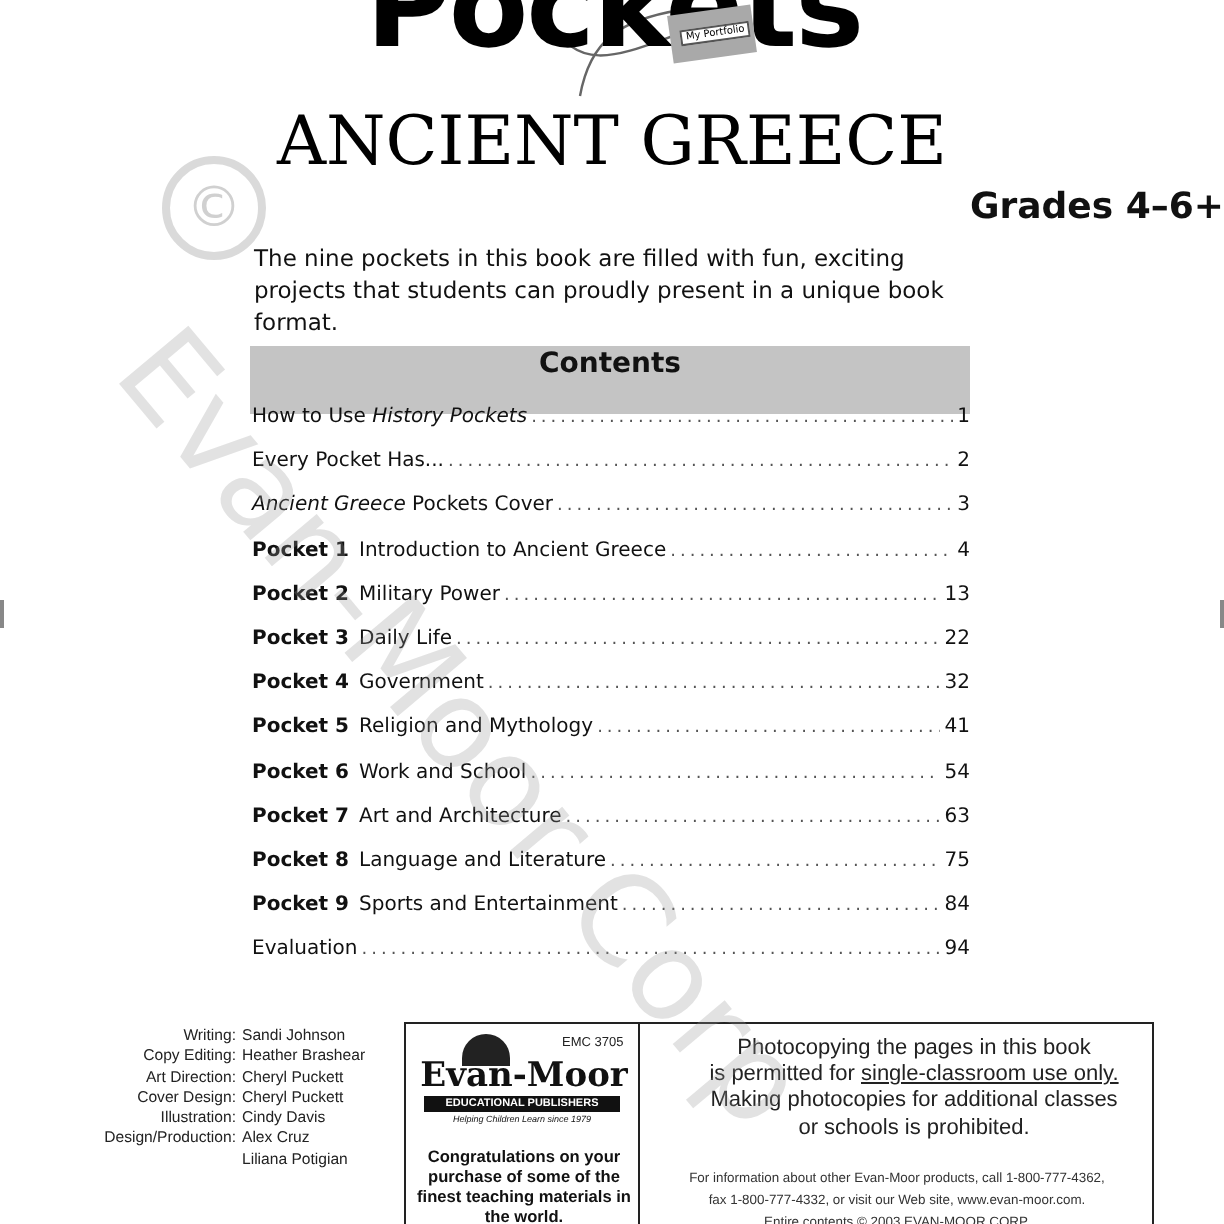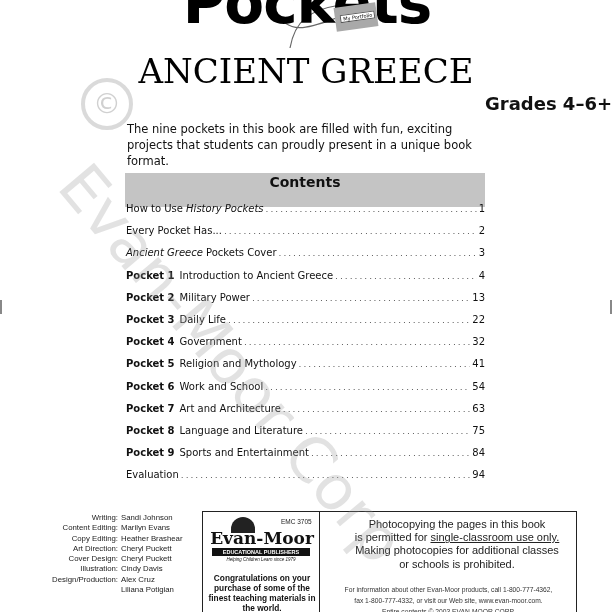--- a/index.html
+++ b/index.html
@@ -221,24 +221,20 @@
     <span class="pg">94</span>
   </div>
 </div>
 
 <div class="credits">
   <div class="credit-row">
       <span class="credit-role">Writing:</span>
       <span class="credit-name">Sandi Johnson</span>
     </div>
   <div class="credit-row">
-      <span class="credit-role">Content Editing:</span>
-      <span class="credit-name">Marilyn Evans</span>
-    </div>
-  <div class="credit-row">
       <span class="credit-role">Copy Editing:</span>
       <span class="credit-name">Heather Brashear</span>
     </div>
   <div class="credit-row">
       <span class="credit-role">Art Direction:</span>
       <span class="credit-name">Cheryl Puckett</span>
     </div>
   <div class="credit-row">
       <span class="credit-role">Cover Design:</span>
       <span class="credit-name">Cheryl Puckett</span>

